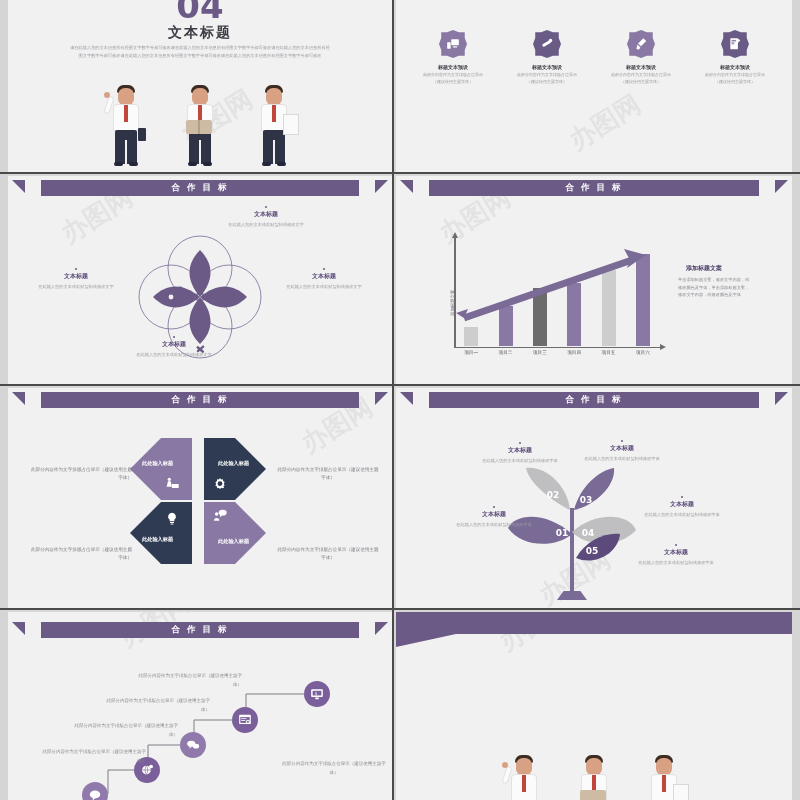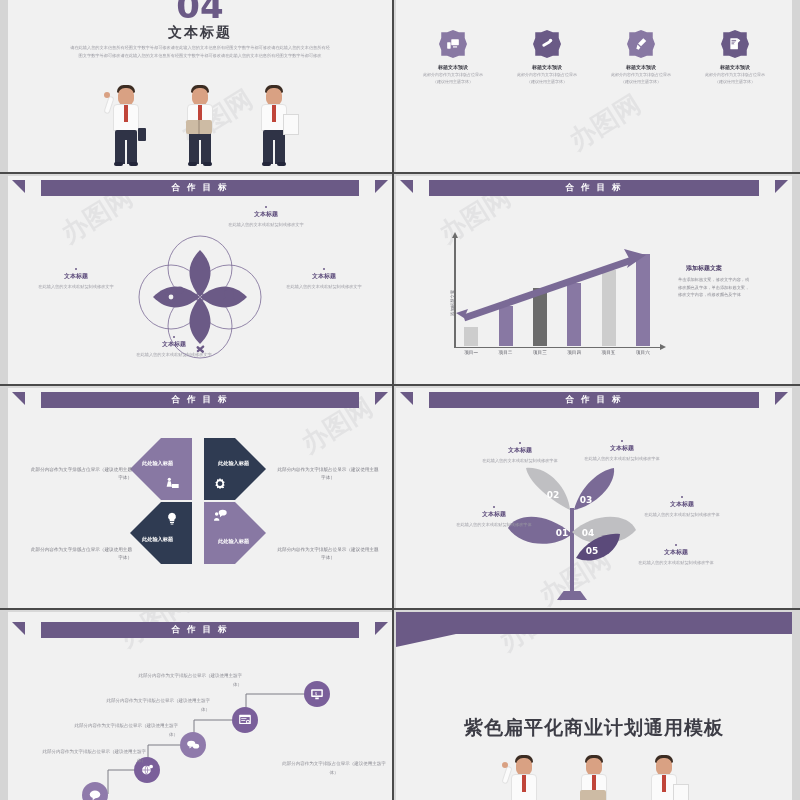--- a/index.html
+++ b/index.html
@@ -503,21 +503,20 @@
     <div class="st-txt cn" style="left:90px;top:85px;">此部分内容作为文字排版占位显示（建议使用主题字体）</div>
     <div class="st-txt cn" style="left:58px;top:110px;">此部分内容作为文字排版占位显示（建议使用主题字体）</div>
     <div class="st-txt cn" style="left:26px;top:136px;">此部分内容作为文字排版占位显示（建议使用主题字体）</div>
     <div class="st-txt cn rt" style="left:270px;top:148px;">此部分内容作为文字排版占位显示（建议使用主题字体）</div>
   </div>
 
   <div class="slide" style="left:396px;top:612px;width:396px;height:188px;">
     <div class="wm" style="left:100px;top:-6px;">办图网</div>
     <div class="cover-bar"></div>
     <div class="cover-notch"></div>
-    <div class="cover-cn cn" style="top:103px;">紫色扁平化商业计划通用模板</div>
 
     <div class="people" style="top:140px;height:60px;gap:22px;">
       <div class="person">
         <div class="p-armup"></div>
         <div class="p-hand"></div>
         <div class="p-hair"></div>
         <div class="p-head"></div>
         <div class="p-body"></div>
         <div class="p-tie"></div>
 

